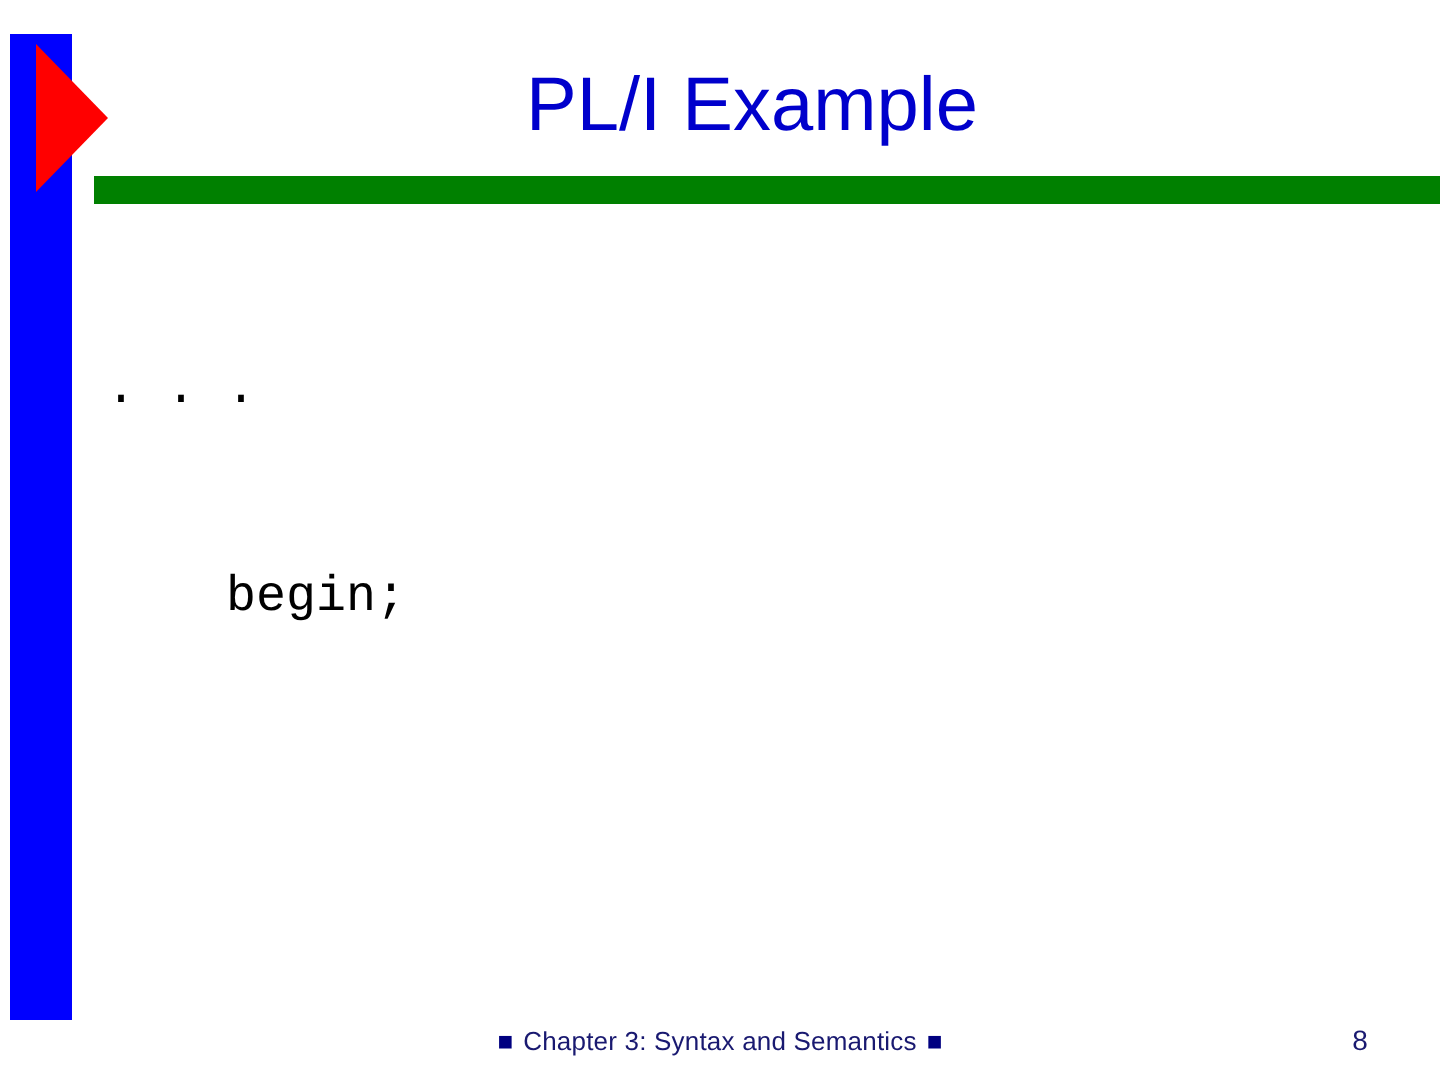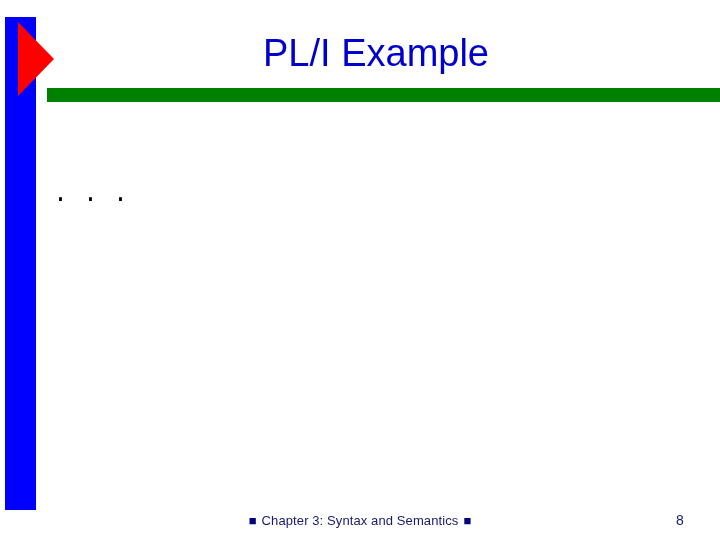--- a/index.html
+++ b/index.html
@@ -128,20 +128,21 @@
 
   <div class="blue-bar"></div>
   <div class="red-triangle"></div>
 
   <div class="title">PL/I Example</div>
 
   <div class="green-rule"></div>
 
   <div class="code-body">
     <div class="code-line">. . .</div>
+    <div class="code-line">    begin;</div>
     
     
     
     
     
     
     
   </div>
 
   <div class="footer">

